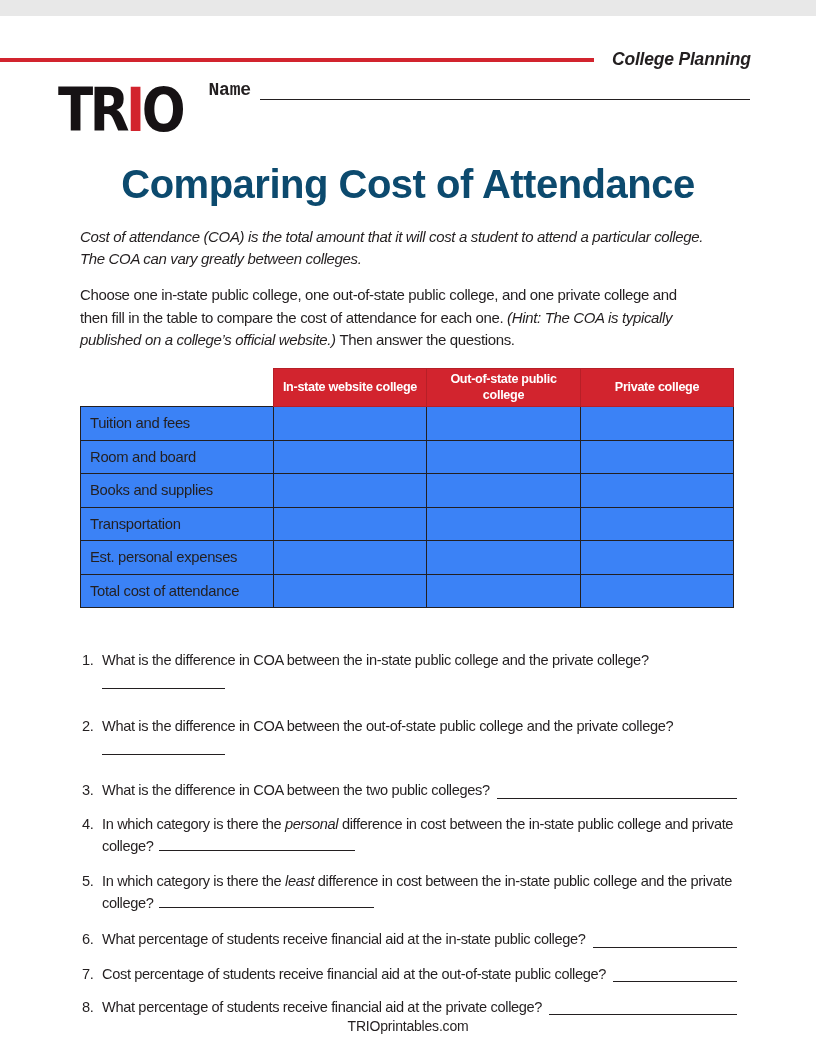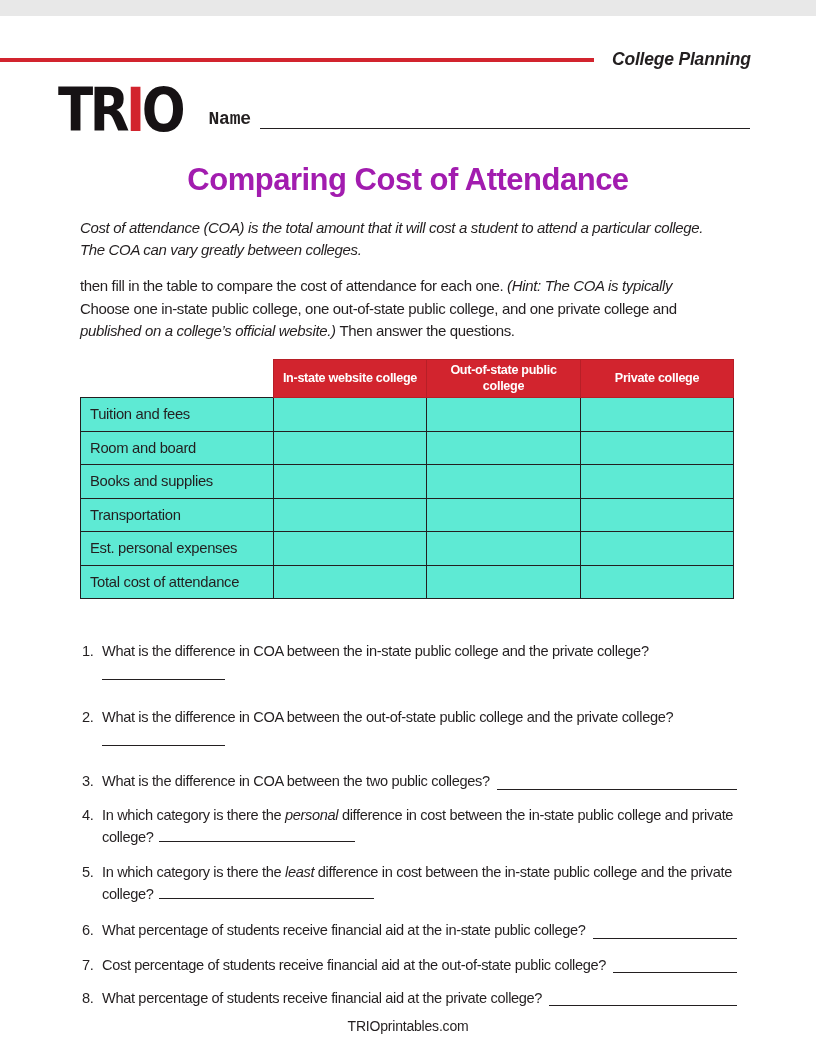--- a/index.html
+++ b/index.html
@@ -17,37 +17,37 @@
   
   .top-row { display:flex; align-items:center; margin-top:33px; }
   .top-rule { width:594px; height:4px; background:#d2242e; flex:none; }
   .category-label {
     margin-left:18px; flex:1;
     font-size:17.5px; font-weight:bold; font-style:italic;
     letter-spacing:-0.2px; white-space:nowrap;
   }
 
   
-  .logo-row { display:flex; align-items:flex-end; margin:10px 66px 0 58px; }
+  .logo-row { display:flex; align-items:flex-start; margin:10px 66px 0 58px; }
   .brand-logo {
     font-family:"DejaVu Sans", sans-serif;
     font-size:60px; font-weight:800; line-height:1;
     letter-spacing:-4px; white-space:nowrap;
     transform:scaleX(0.86); transform-origin:left bottom;
     color:#161214;
   }
   .brand-logo .accent { color:#d2242e; }
   .name-block { flex:1; display:flex; align-items:flex-end; margin:0 0 11px 6px; }
   .name-label { font-size:18px; font-weight:bold; letter-spacing:-0.2px;font-family:Liberation Mono, monospace; }
   .name-line { flex:1; border-bottom:1.8px solid #231f20; margin-left:9px; height:14px; }
 
   
   .worksheet-title {
     margin-top:22px; text-align:center;
-    color:#a21caf; font-size:31px; font-weight:bold;
+    color:#0c4a6e; font-size:40px; font-weight:bold;
     letter-spacing:-0.5px;
   }
 
   
   .para { margin:18px 60px 0 80px; font-size:15px; line-height:22.2px; letter-spacing:-0.35px; }
   .para .line { white-space:nowrap; }
   .intro-para { font-style:italic; margin-top:19px; }
   .instructions-para { margin-top:14px; }
   .em { font-style:italic; }
 
@@ -58,21 +58,21 @@
   .coa-table col.c-2 { width:154px; }
   .coa-table col.c-3 { width:153px; }
   .coa-table th, .coa-table td { border:1.2px solid #231f20; }
   .coa-table th.corner { border:none; background:transparent; }
   .coa-table th.red-head {
     background:#d2242e; border-color:#b71f27;
     color:#ffffff; font-size:12.6px; font-weight:bold;
     letter-spacing:-0.3px; text-align:center; vertical-align:middle;
     height:38px; padding:2px 2px; line-height:1.25;
   }
-  .coa-table td { height:33.5px; background:#5eead4; }
+  .coa-table td { height:33.5px; background:#3b82f6; }
   .coa-table td.row-label {
     padding-left:9px; font-size:14.8px; letter-spacing:-0.3px;
     font-weight:normal; text-align:left; vertical-align:middle;
   }
 
   
   .questions { margin:41px 79px 0 82px; font-size:14.6px; line-height:22.2px; letter-spacing:-0.35px; }
   .q { margin-bottom:12px; }
   .q-hang { padding-left:20px; text-indent:-20px; }
   .q-num { display:inline-block; width:20px; text-indent:0; }
@@ -117,22 +117,22 @@
   </div>
 
   <h1 class="worksheet-title">Comparing Cost of Attendance</h1>
 
   <div class="para intro-para">
     <div class="line">Cost of attendance (COA) is the total amount that it will cost a student to attend a particular college.</div>
     <div class="line">The COA can vary greatly between colleges.</div>
   </div>
 
   <div class="para instructions-para">
+    <div class="line">Choose one in-state public college, one out-of-state public college, and one private college and</div>
     <div class="line"><span>then fill in the table to compare the cost of attendance for each one. </span><span class="em">(Hint: The COA is typically</span></div>
-    <div class="line">Choose one in-state public college, one out-of-state public college, and one private college and</div>
     <div class="line"><span class="em">published on a college’s official website.) </span><span>Then answer the questions.</span></div>
   </div>
 
   <table class="coa-table">
     <colgroup>
       <col class="c-label">
         <col class="c-1">
         <col class="c-2">
         <col class="c-3">
     </colgroup>

